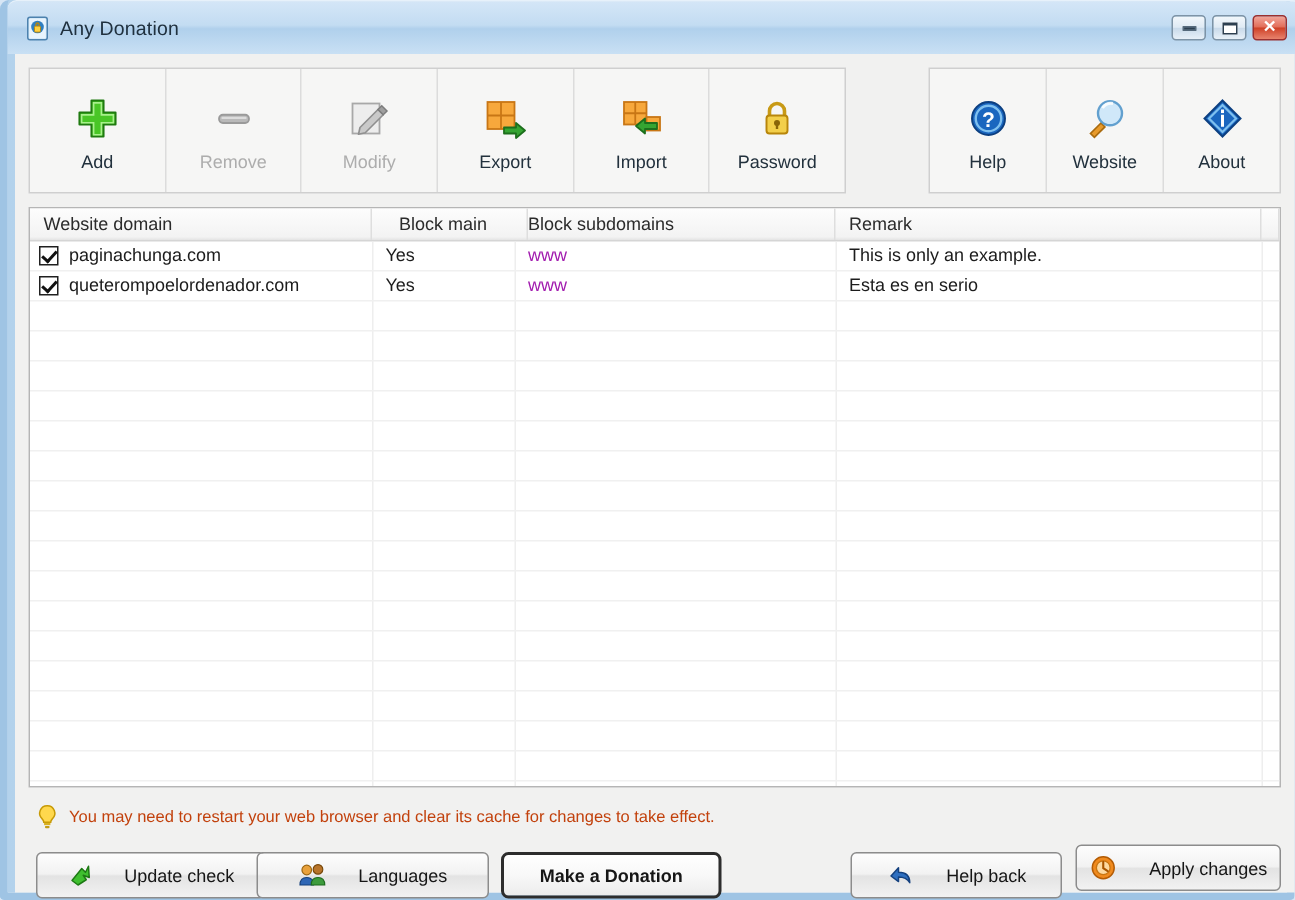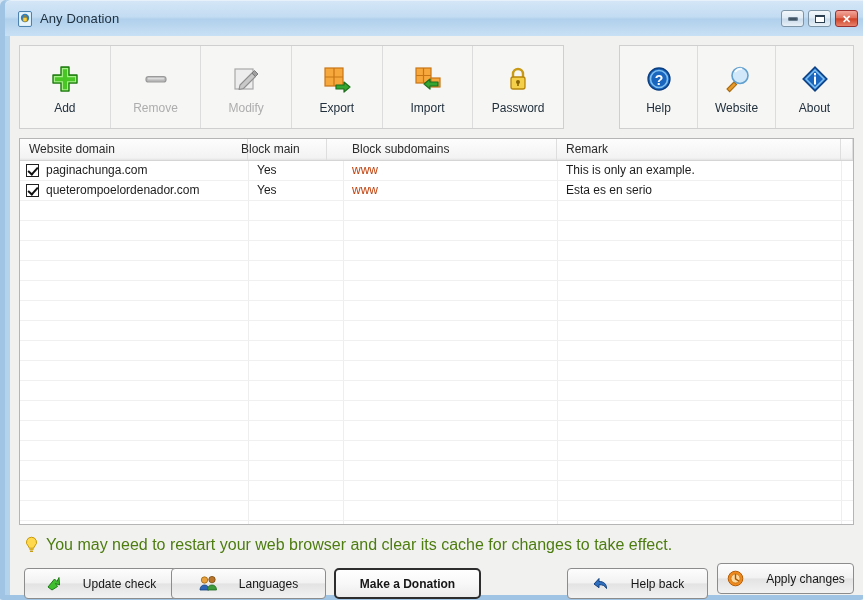--- a/index.html
+++ b/index.html
@@ -111,37 +111,37 @@
     position:absolute;left:0;right:0;height:20px;
     border-bottom:1px solid #f0f0f0;
     box-sizing:border-box;
   }
   .cell{
     position:absolute;top:0;height:19px;line-height:19px;
     font-size:12px;color:#1c1c1c;
     padding-left:9px;box-sizing:border-box;
     white-space:nowrap;overflow:hidden;
   }
-  .cell.sub{color:#c2410c;}
+  .cell.sub{color:#a21caf;}
   .chk{
     position:absolute;left:6px;top:3px;width:13px;height:13px;
     box-sizing:border-box;border:1.5px solid #202020;background:#fff;
   }
   .chk:after{
     content:"";position:absolute;left:3px;top:0px;width:4px;height:8px;
     border:solid #111;border-width:0 2px 2px 0;transform:rotate(42deg);
   }
   .cell.dom{padding-left:26px;}
 
   
   .hint{
     position:absolute;left:14px;top:499px;height:20px;
     display:flex;align-items:center;gap:7px;
   }
-  .hint .ht{font-size:16px;color:#4d7c0f;}
+  .hint .ht{font-size:11px;color:#c2410c;}
 
   
   .btn{
     position:absolute;height:31px;box-sizing:border-box;
     border:1px solid #8c8c8c;border-radius:4px;
     background:linear-gradient(to bottom,#fdfdfd 0%,#f2f2f2 47%,#e3e3e3 52%,#f2f2f2 100%);
     display:flex;align-items:center;justify-content:center;gap:21px;
     font-size:12px;color:#161616;cursor:default;
   }
   .btn.default{
@@ -288,21 +288,21 @@
               </svg>
             </span>
             <span class="lb">About</span>
           </div>
         </div>
       </div>
 
       <div class="listwrap">
         <div class="lv-head" id="lv-head">
             <div class="hc" style="left: 0px; width: 228px;">Website domain</div>
-            <div class="hc" style="left: 212px; width: 95px;">Block main</div>
+            <div class="hc" style="left: 237px; width: 95px;">Block main</div>
             <div class="hc" style="left: 323px; width: 214px;">Block subdomains</div>
             <div class="hc" style="left: 537px; width: 284px;">Remark</div>
             <div class="hc" style="left: 821px; width: 12px;"></div>
           </div>
         <div class="lv-body" id="lv-body">
             <div class="vgrid" style="left: 228px;"></div>
             <div class="vgrid" style="left: 323px;"></div>
             <div class="vgrid" style="left: 537px;"></div>
             <div class="vgrid" style="left: 821px;"></div>
             <div class="lv-row" style="top: 0px;">

